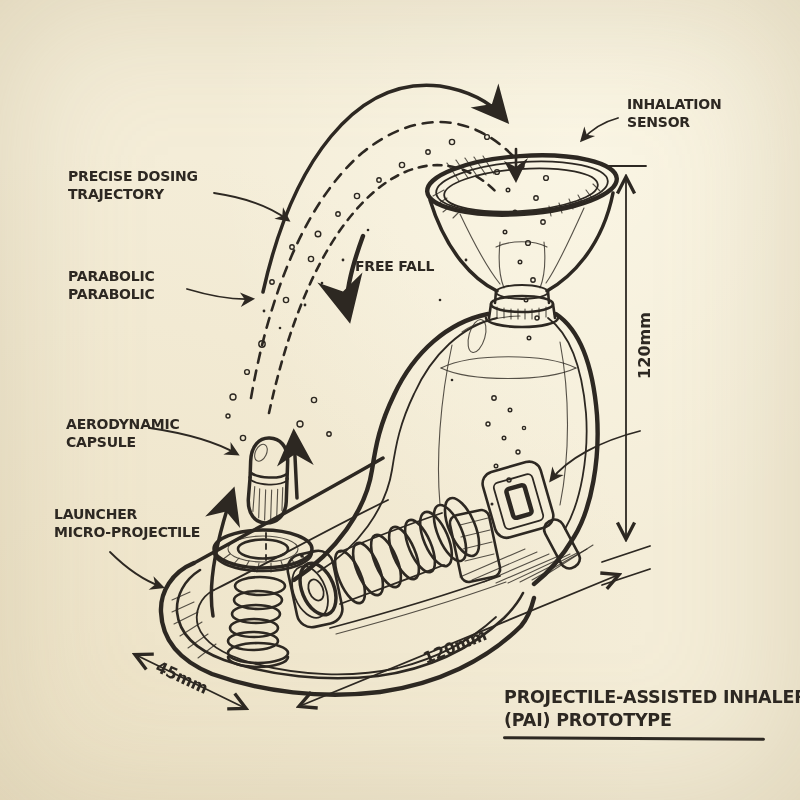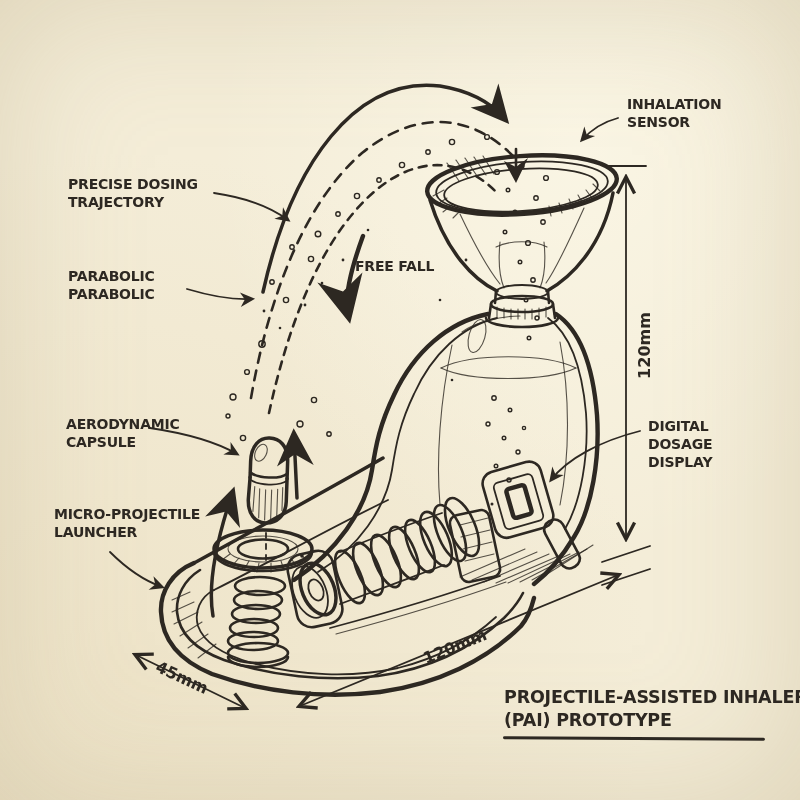--- a/index.html
+++ b/index.html
@@ -298,48 +298,43 @@
   <g class="ln w2">
     <path d="M606 166 L646 166"></path>
     <path d="M626 178 L626 538" marker-start="url(#dim)" marker-end="url(#dim)"></path>
     <path d="M602 562 L650 546"></path>
     <path d="M602 585 L650 569"></path>
   </g>
   <path class="ln w2" d="M300 706 L618 575" marker-start="url(#dim)" marker-end="url(#dim)"></path>
   <path class="ln w2" d="M136 655 L245 708" marker-start="url(#dim)" marker-end="url(#dim)"></path>
 </svg>
 
-  <div class="lbl" style="left:68px;top:176px;">
+  <div class="lbl" style="left:68px;top:168px;">
     <div>PRECISE DOSING</div>
     <div>TRAJECTORY</div>
   </div>
   <div class="lbl" style="left:68px;top:268px;text-align:center;">
     <div>PARABOLIC</div>
     <div>PARABOLIC</div>
   </div>
   <div class="lbl" style="left:66px;top:416px;">
     <div>AERODYNAMIC</div>
     <div>CAPSULE</div>
   </div>
   <div class="lbl" style="left:54px;top:506px;">
+    <div>LAUNCHER</div>
     <div>MICRO-PROJECTILE</div>
-    <div>LAUNCHER</div>
   </div>
   <div class="lbl" style="left:627px;top:96px;">
     <div>INHALATION</div>
     <div>SENSOR</div>
   </div>
   <div class="lbl" style="left:355px;top:258px;width:120px;text-align:left;">
     <div>FREE FALL</div>
   </div>
-  <div class="lbl" style="left:648px;top:418px;">
-    <div>DIGITAL</div>
-    <div>DOSAGE</div>
-    <div>DISPLAY</div>
-  </div>
 
   <div class="dim" style="left:606px;top:336px;width:76px;transform:rotate(-90deg);">120mm</div>
   <div class="dim" style="left:405px;top:637px;width:100px;transform:rotate(-22deg);">120mm</div>
   <div class="dim" style="left:140px;top:668px;width:84px;transform:rotate(25deg);">45mm</div>
 
   <div class="title">
     <div>PROJECTILE-ASSISTED INHALER</div>
     <div>(PAI) PROTOTYPE</div>
   </div>
   <div class="rule"></div>

